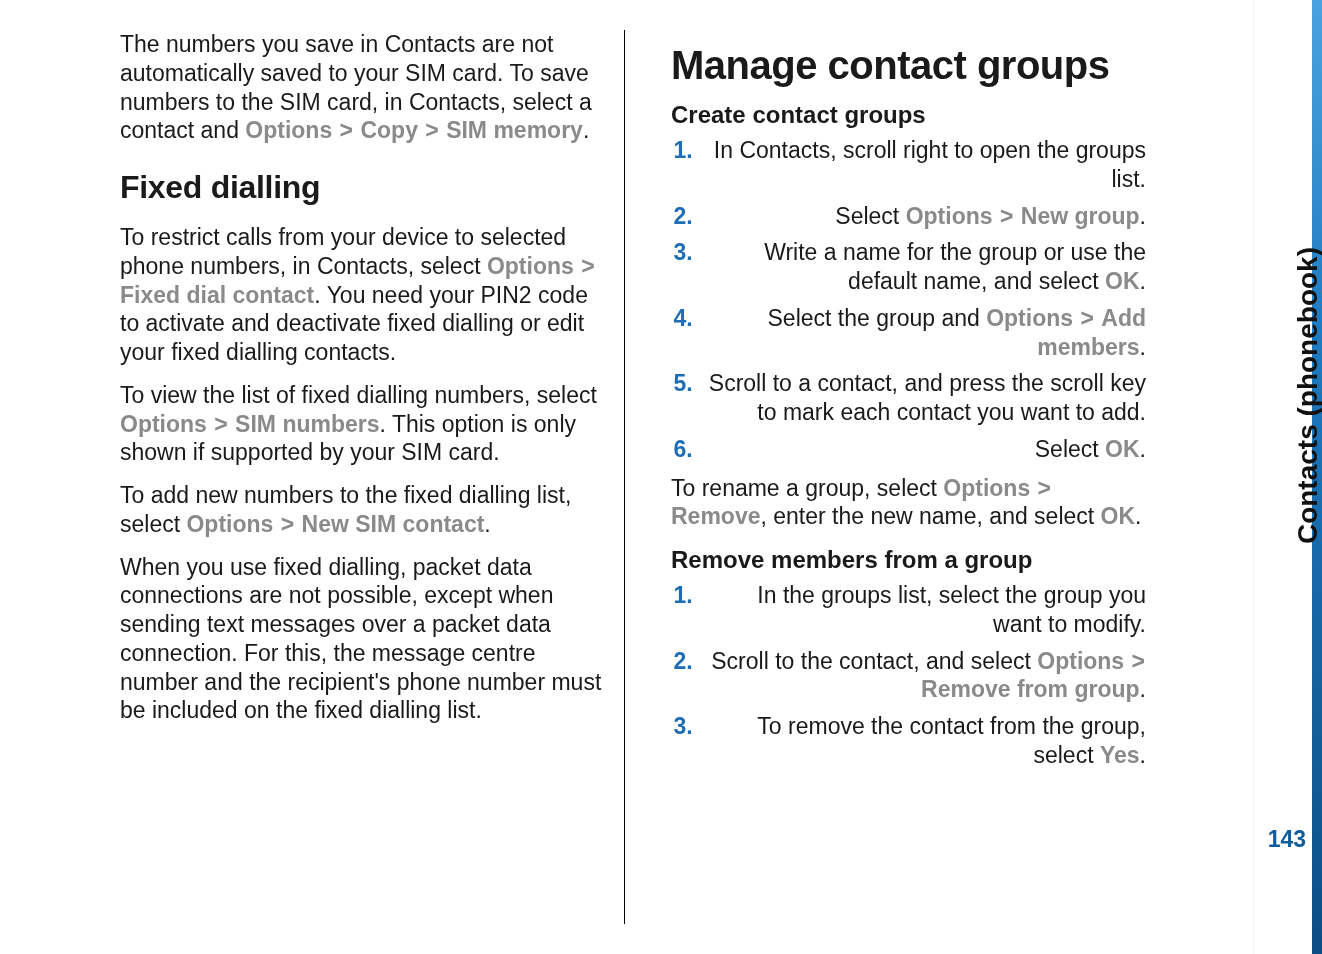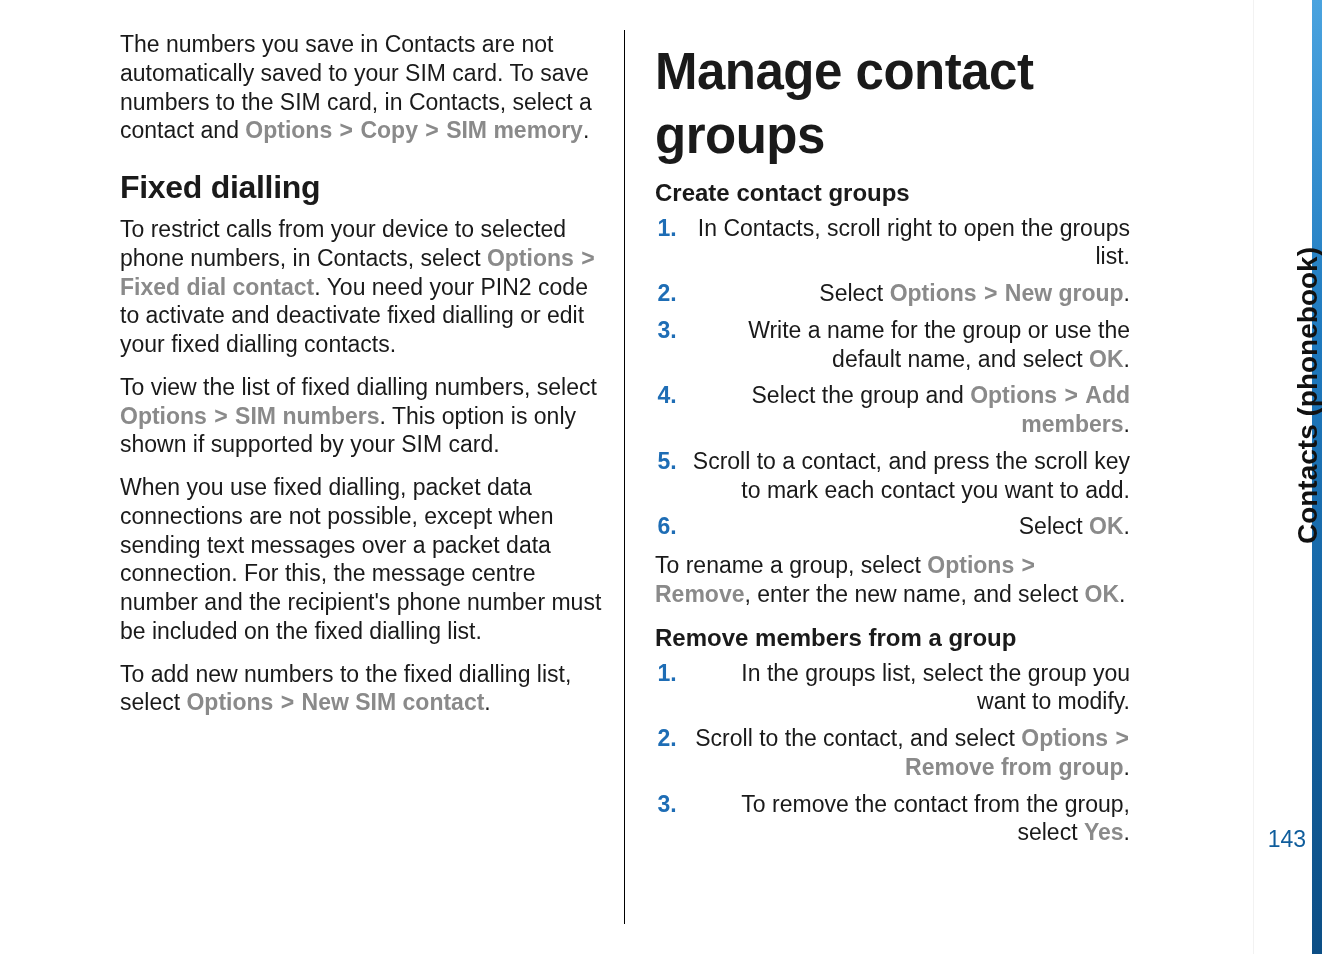--- a/index.html
+++ b/index.html
@@ -17,42 +17,43 @@
     display: flex;
     height: 100%;
     position: relative;
     box-sizing: border-box;
   }
   .columns {
     display: flex;
     flex: 1;
     padding: 30px 10px 30px 100px;
     box-sizing: border-box;
+    gap: 16px;
   }
   .col {
     width: 525px;
     padding: 0 20px;
     box-sizing: border-box;
   }
   .col.left {
     border-right: 1.5px solid #000;
   }
   .col.right {
     padding-left: 30px;
   }
   h1 {
-    font-size: 51px;
+    font-size: 40px;
     font-weight: 800;
     margin: 10px 0 6px 0;
     letter-spacing: -0.5px;
   }
   h2 {
     font-size: 32px;
     font-weight: 800;
-    margin: 22px 0 8px 0;
+    margin: 22px 0 16px 0;
     letter-spacing: -0.3px;
   }
   h3 {
     font-size: 24px;
     font-weight: 700;
     margin: 10px 0 6px 0;
   }
   p {
     margin: 0 0 14px 0;
   }
@@ -104,21 +105,21 @@
     font-size: 28px;
     font-weight: 800;
     color: #111;
     white-space: nowrap;
   }
   .side-tab .pagenum {
     position: absolute;
     right: 16px;
     bottom: 100px;
     font-size: 23px;
-    font-weight: 400;
+    font-weight: 700;
     color: #0f5d9c;
     margin-left: 24px;
   }
 </style>
 </head>
 <body>
 
 <div class="page">
   <div class="columns">
 
@@ -143,28 +144,28 @@
       </p>
 
 
       <p>
         <span>To view the list of fixed dialling numbers, select </span>
         <span class="cmd">Options</span>
         <span class="gt">&gt;</span>
         <span class="cmd">SIM numbers</span><span>. This option is only shown if supported by your SIM card.</span>
       </p>
 
+      <p>
+        <span>To add new numbers to the fixed dialling list, select </span>
+        <span class="cmd">Options</span>
+        <span class="gt">&gt;</span>
+        <span class="cmd">New SIM contact</span><span>.</span>
+      </p>
+
       <p>When you use fixed dialling, packet data connections are not possible, except when sending text messages over a packet data connection. For this, the message centre number and the recipient's phone number must be included on the fixed dialling list.</p>
-
-      <p>
-        <span>To add new numbers to the fixed dialling list, select </span>
-        <span class="cmd">Options</span>
-        <span class="gt">&gt;</span>
-        <span class="cmd">New SIM contact</span><span>.</span>
-      </p>
     </div>
 
     <div class="col right">
 
       <h1>Manage contact groups</h1>
 
       <h3>Create contact groups</h3>
 
       <ol>
         <li>In Contacts, scroll right to open the groups list.</li>

